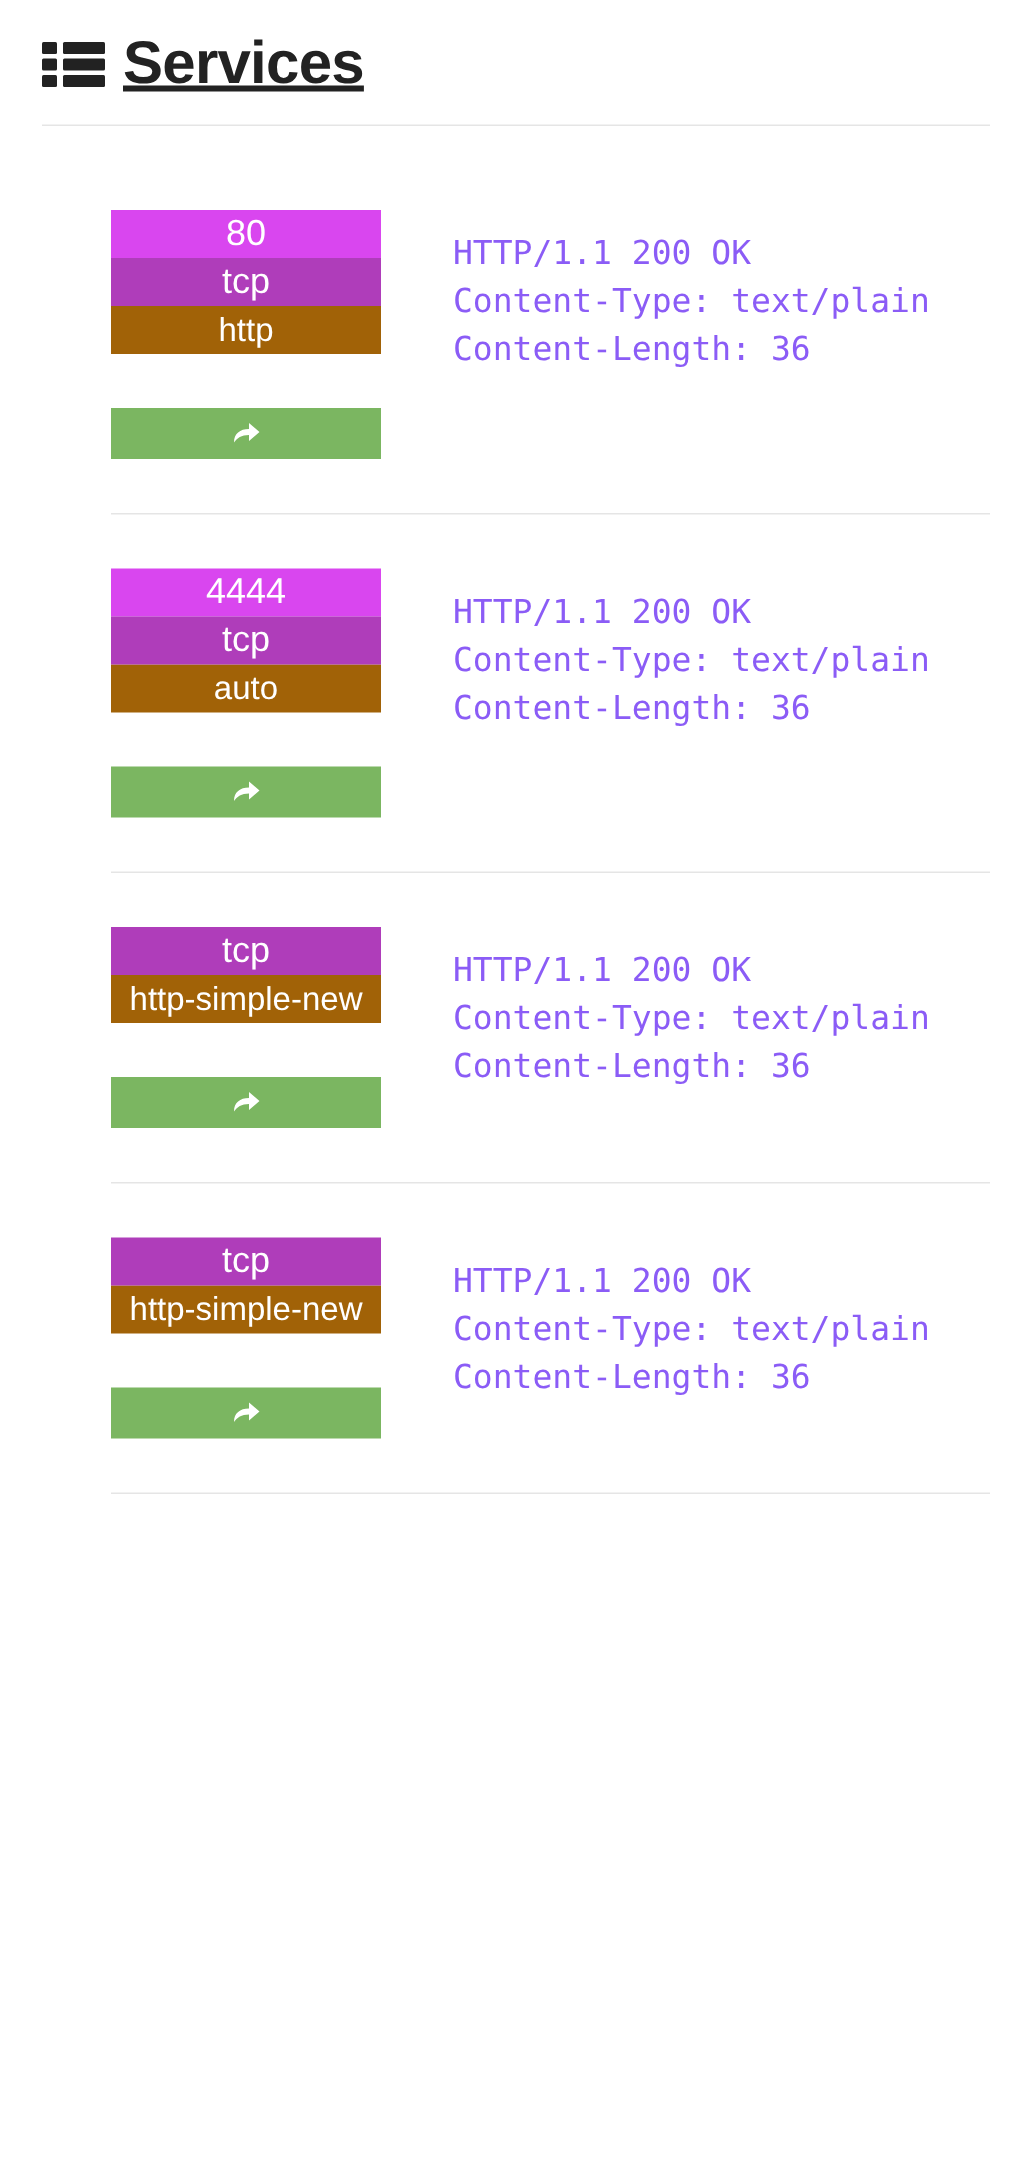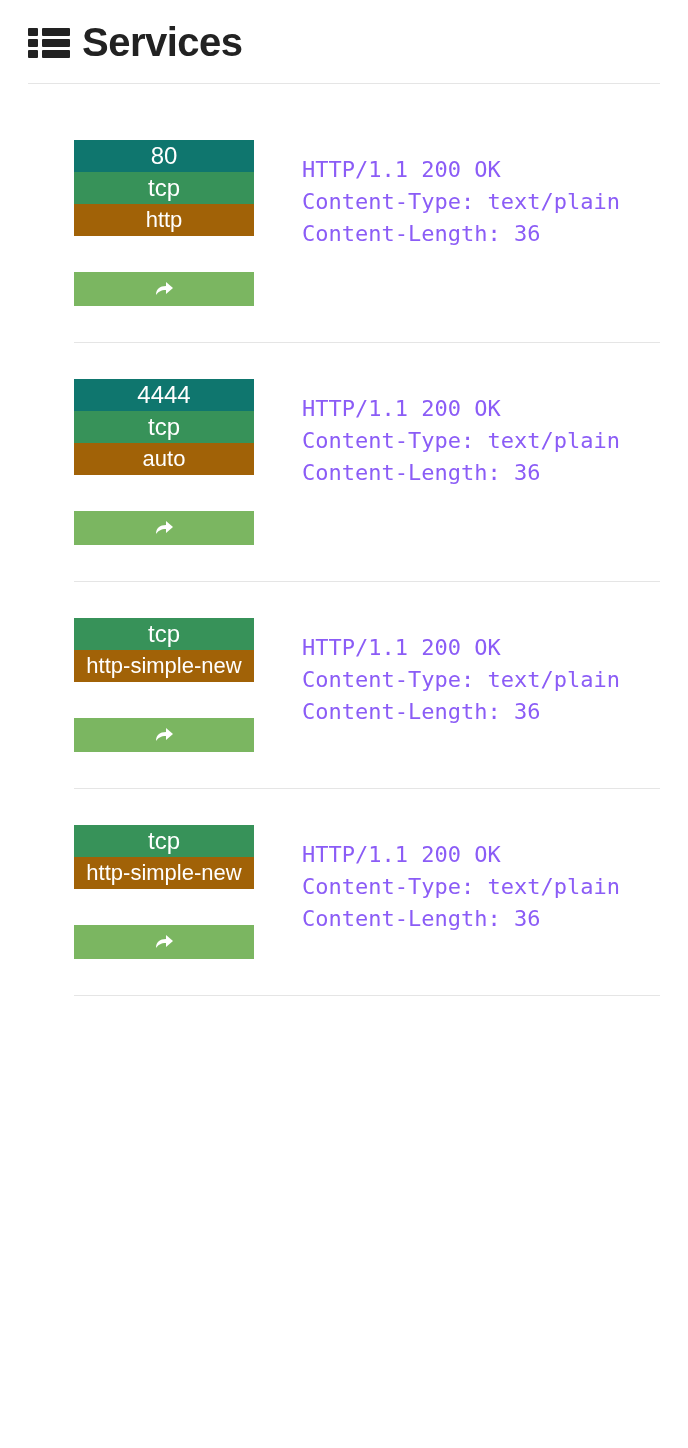--- a/index.html
+++ b/index.html
@@ -10,20 +10,21 @@
     color: #222;
     background: #fff;
     width: 688px;
   }
   .page-header {
     display: flex;
     align-items: center;
     gap: 12px;
     padding: 20px 0 18px 0;
     border-bottom: 1px solid #e5e5e5;
+    text-decoration: underline;
   }
   .page-header h1 {
     font-size: 40px;
     font-weight: 800;
     margin: 0;
     letter-spacing: -0.5px;
   }
   .list-icon svg { display: block; }
   .services-container {
     padding-left: 46px;
@@ -44,22 +45,22 @@
   .badge-stack { width: 180px; }
   .badge {
     display: block;
     width: 100%;
     text-align: center;
     font-size: 24px;
     line-height: 32px;
     color: #fff;
     font-weight: 400;
   }
-  .badge-port     { background: #0f766e; }
-  .badge-proto    { background: #15803d; opacity: 0.85; }
+  .badge-port     { background: #d946ef; }
+  .badge-proto    { background: #a21caf; opacity: 0.85; }
   .badge-service  { background: #a16207; font-size: 22px; }
   .share-btn {
     margin-top: 36px;
     width: 180px;
     height: 34px;
     background: #7bb661;
     display: flex;
     align-items: center;
     justify-content: center;
     cursor: pointer;

